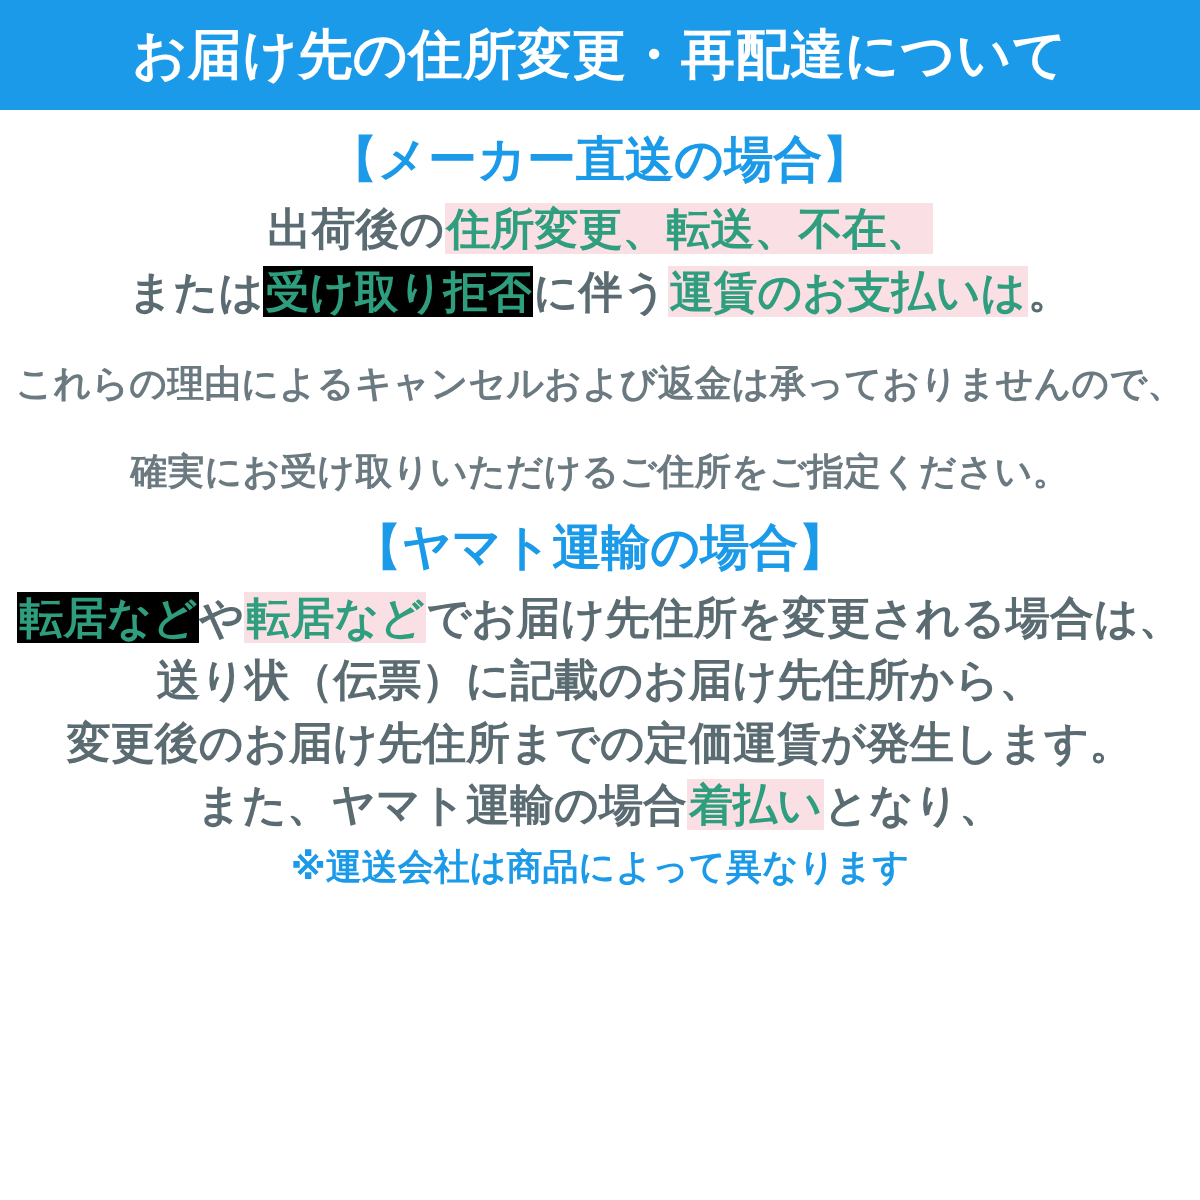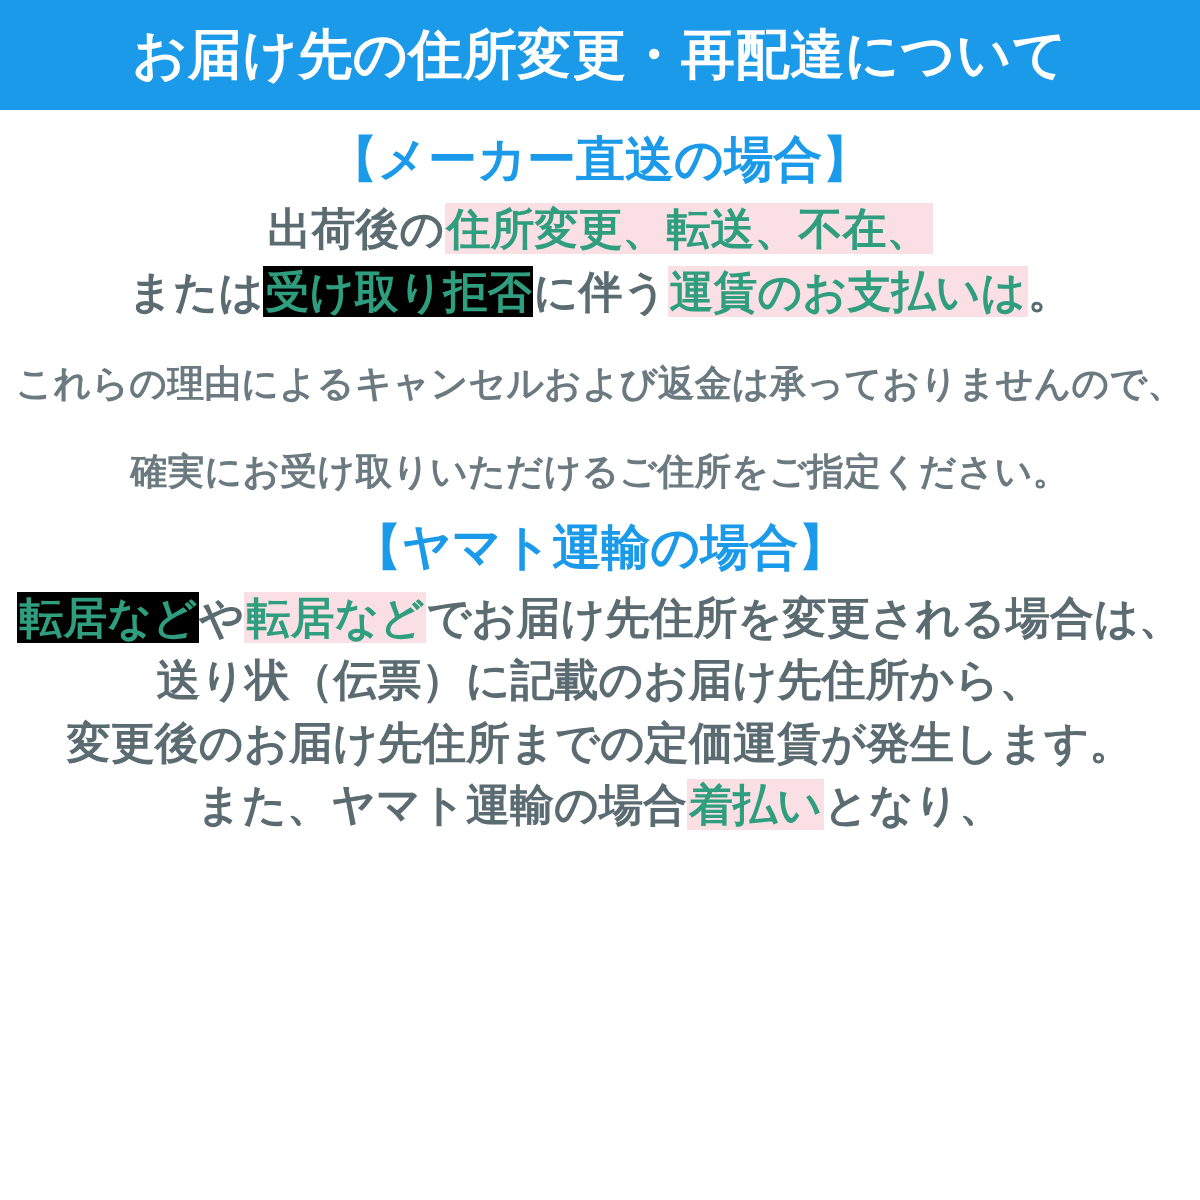--- a/index.html
+++ b/index.html
@@ -113,14 +113,15 @@
     <div class="body-line">送り状（伝票）に記載のお届け先住所から、</div>
     <div class="body-line">変更後のお届け先住所までの定価運賃が発生します。</div>
 
     <div class="body-line">
       <span>また、ヤマト運輸の場合</span><span class="mark-pink">着払い</span><span>となり、</span>
     </div>
 
 
   </div>
 
+  <div class="note">※運送会社は商品によって異なります</div>
 
 </div>
 
 </body></html>

